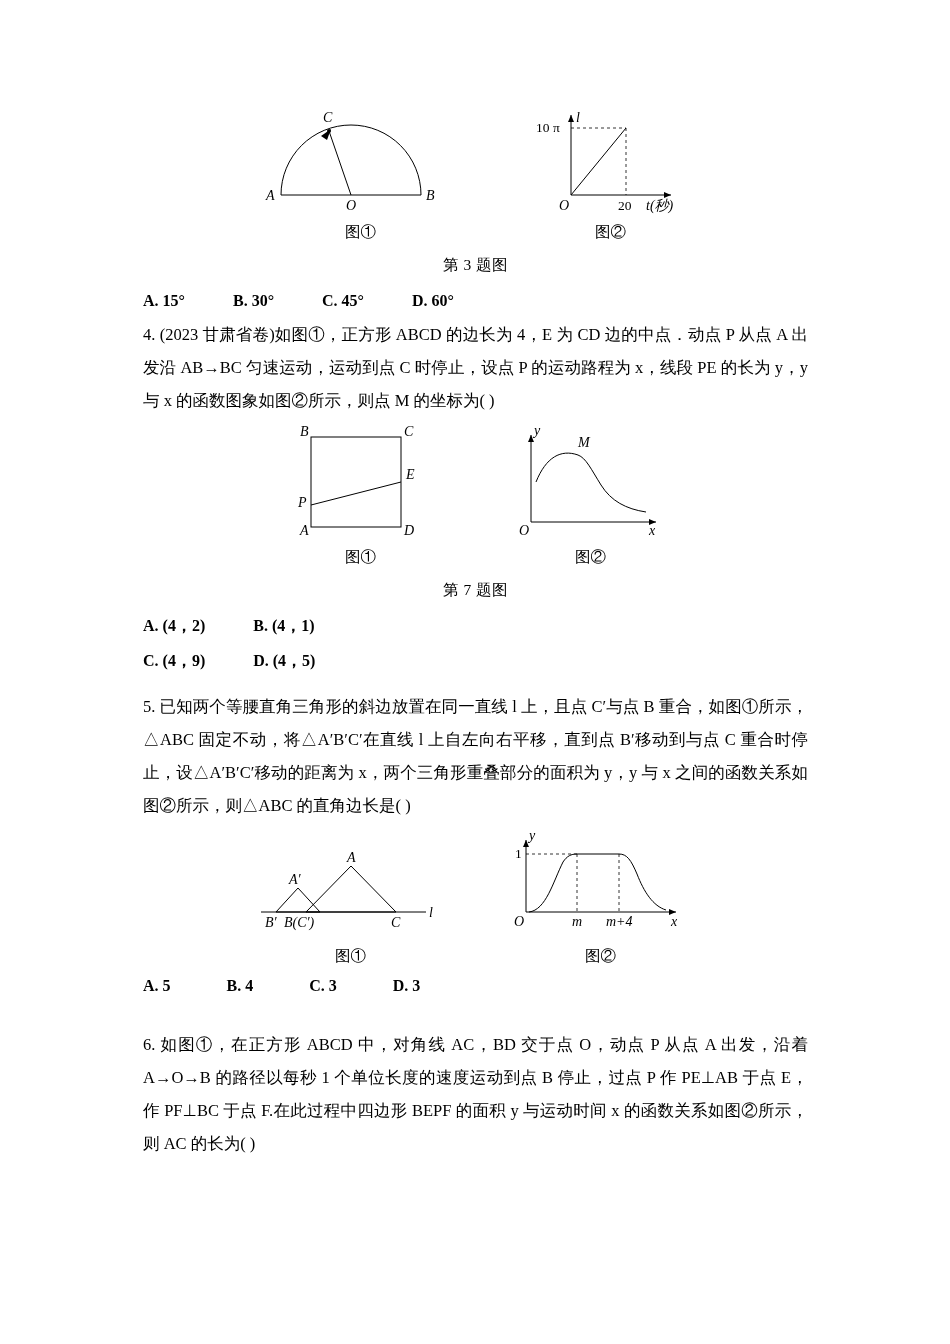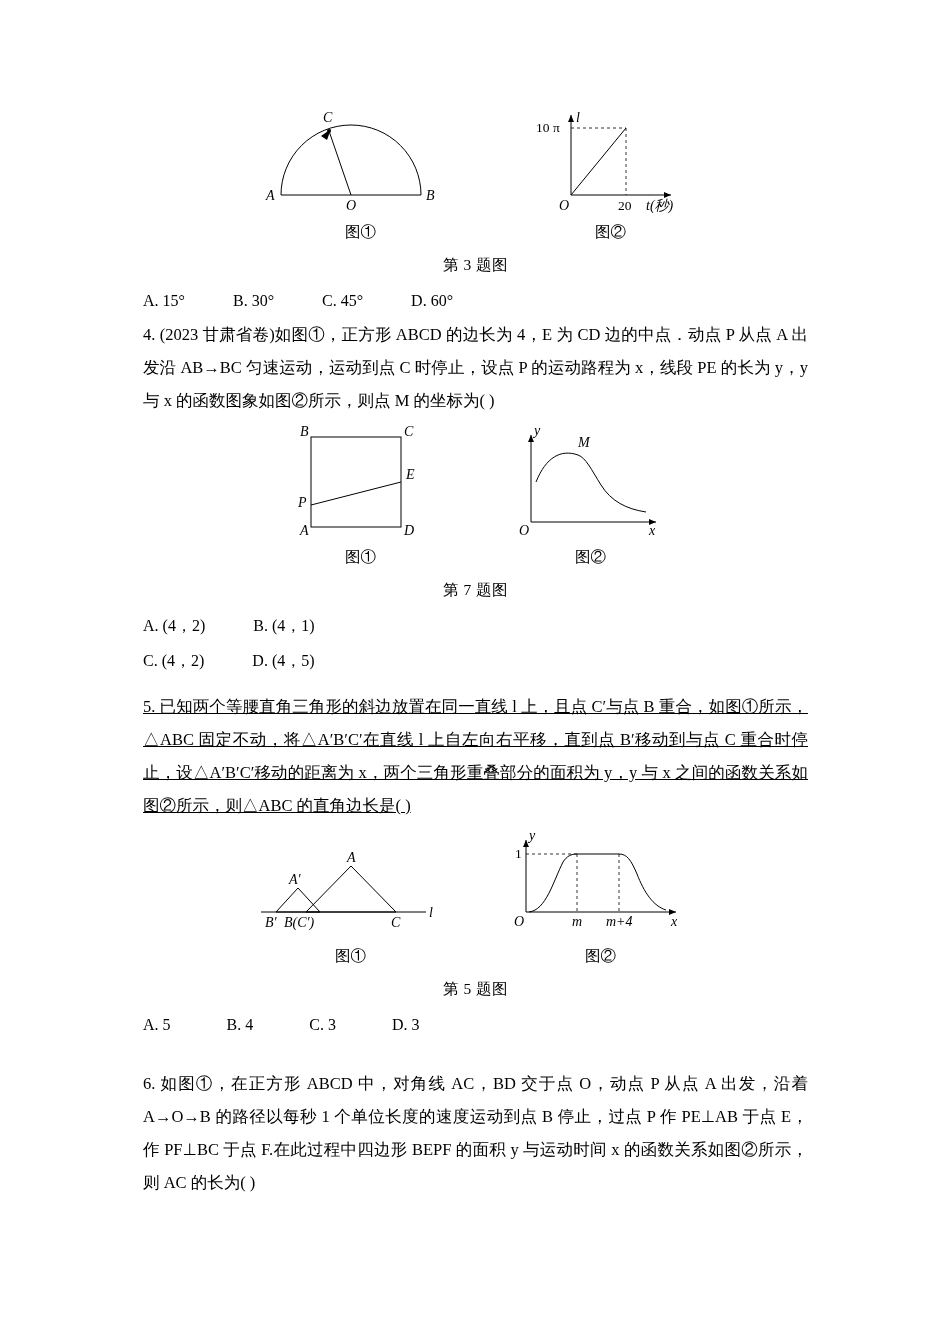--- a/index.html
+++ b/index.html
@@ -43,20 +43,21 @@
     font-size: 16.5px;
     line-height: 2.0;
     text-align: justify;
     margin: 0 0 2px 0;
   }
   .choices {
     font-size: 16px;
     line-height: 2.1;
     margin: 2px 0 0 0;
     white-space: pre;
+    font-weight: bold;
   }
   .figrow {
     display: flex;
     justify-content: center;
     align-items: flex-end;
     gap: 40px;
   }
   .figbox { position: relative; }
   svg { display: block; overflow: visible; }
   .lbl {
@@ -157,23 +158,23 @@
           <text class="lbl" x="13" y="108">O</text>
           <text class="lbl" x="72" y="20">M</text>
         </svg>
         <div class="fig-caption" style="margin-top:10px;">图②</div>
       </div>
     </div>
 
     <div class="prob-caption">第 7 题图</div>
 
     <div class="choices">A. (4，2)            B. (4，1)</div>
-    <div class="choices">C. (4，2)            D. (4，5)</div>
-
-    <div class="para" style="margin-top:12px;text-decoration:underline;">5. 已知两个等腰直角三角形的斜边放置在同一直线 l 上，且点 C′与点 B 重合，如图①所示，△ABC 固定不动，将△A′B′C′在直线 l 上自左向右平移，直到点 B′移动到与点 C 重合时停止，设△A′B′C′移动的距离为 x，两个三角形重叠部分的面积为 y，y 与 x 之间的函数关系如图②所示，则△ABC 的直角边长是(        )</div>
+    <div class="choices">C. (4，9)            D. (4，5)</div>
+
+    <div class="para" style="margin-top:12px;">5. 已知两个等腰直角三角形的斜边放置在同一直线 l 上，且点 C′与点 B 重合，如图①所示，△ABC 固定不动，将△A′B′C′在直线 l 上自左向右平移，直到点 B′移动到与点 C 重合时停止，设△A′B′C′移动的距离为 x，两个三角形重叠部分的面积为 y，y 与 x 之间的函数关系如图②所示，则△ABC 的直角边长是(        )</div>
 
     <div class="figrow" style="gap:50px; margin-top:10px; align-items:flex-start;">
       <div class="figbox">
         <svg width="200" height="100" viewBox="0 0 200 100">
 
           <line x1="10" y1="80" x2="175" y2="80" stroke="#000" stroke-width="1"></line>
 
           <path d="M 25 80 L 47 56 L 69 80 Z" fill="none" stroke="#000" stroke-width="1"></path>
 
           <path d="M 55 80 L 100 34 L 145 80 Z" fill="none" stroke="#000" stroke-width="1"></path>
@@ -206,20 +207,19 @@
           <text class="lbl" x="105" y="94">m+4</text>
         </svg>
       </div>
     </div>
 
     <div class="caption-row" style="margin-top:14px;">
       <div class="capcell" style="width:250px;">图①</div>
       <div class="capcell" style="width:250px;">图②</div>
     </div>
 
-    <div class="prob-caption">第 5 题图</div>
 
     <div class="choices">A. 5              B. 4              C. 3              D. 3</div>
 
     <div class="para" style="margin-top:26px;">6. 如图①，在正方形 ABCD 中，对角线 AC，BD 交于点 O，动点 P 从点 A 出发，沿着 A→O→B 的路径以每秒 1 个单位长度的速度运动到点 B 停止，过点 P 作 PE⊥AB 于点 E，作 PF⊥BC 于点 F.在此过程中四边形 BEPF 的面积 y 与运动时间 x 的函数关系如图②所示，则 AC 的长为(        )</div>
 
   </div>
 </div>
 
 </body></html>

